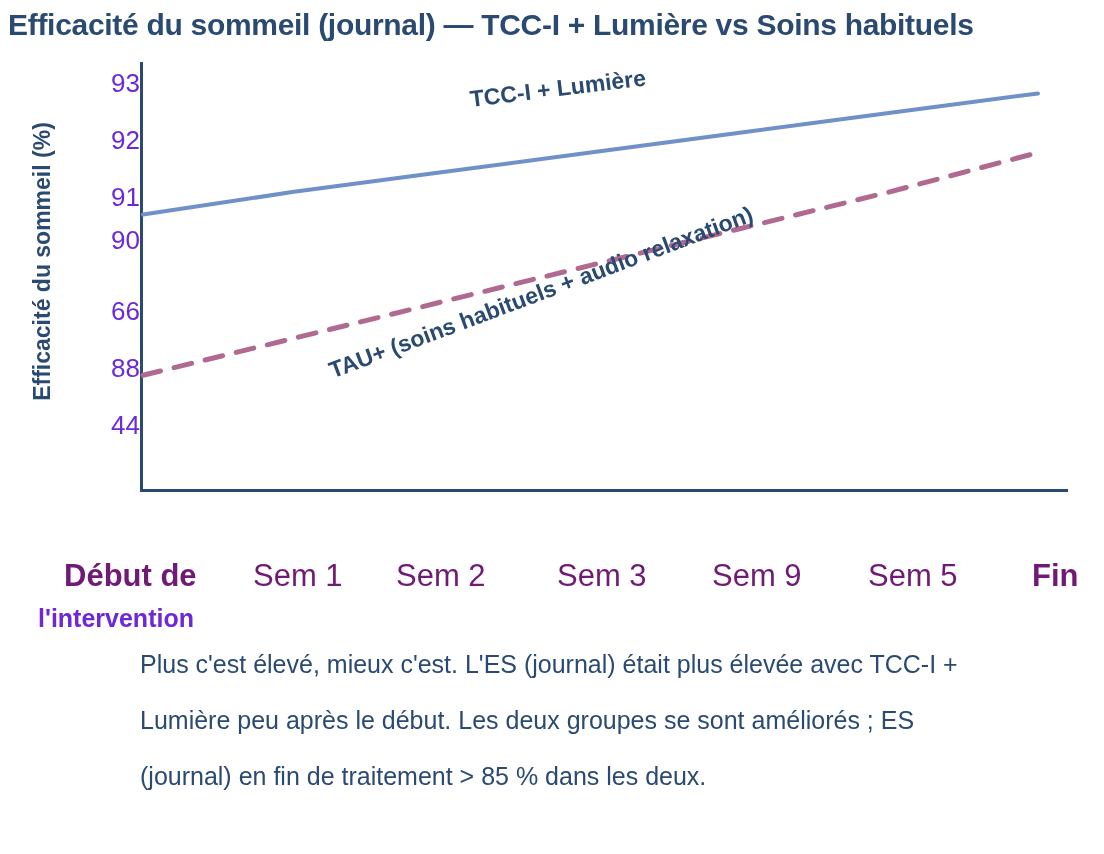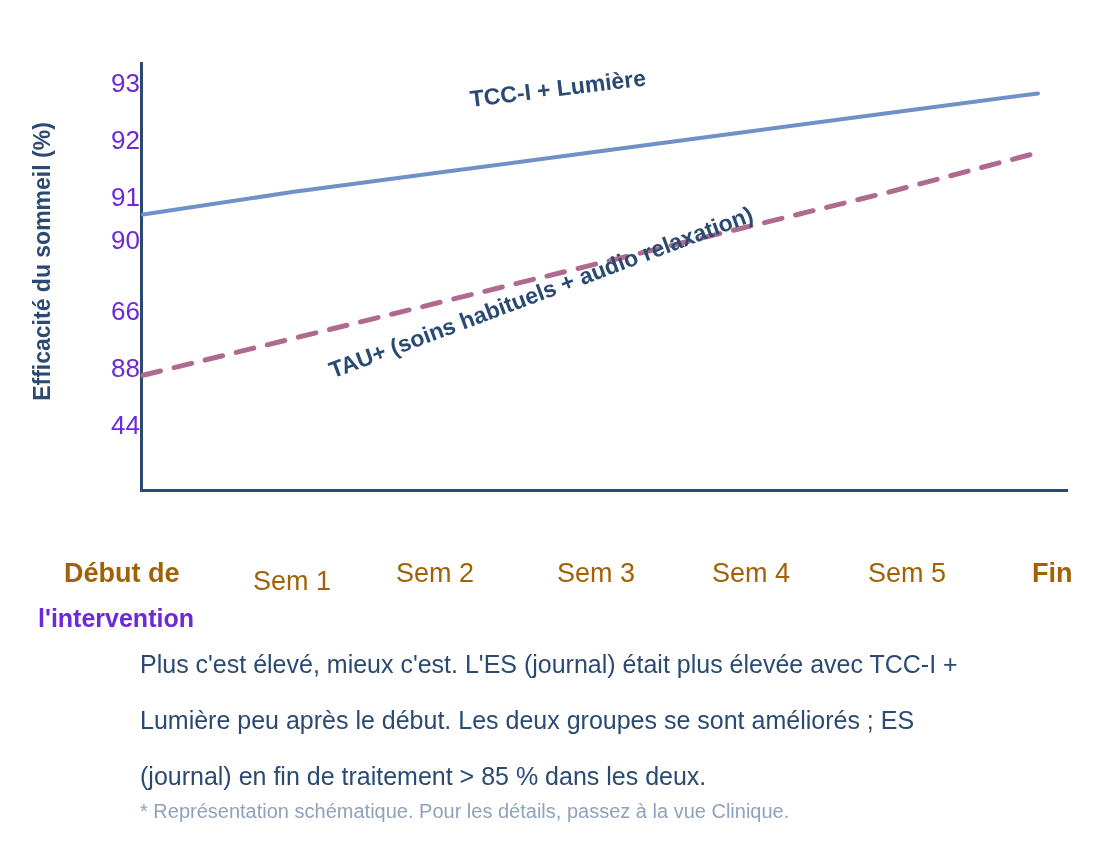--- a/index.html
+++ b/index.html
@@ -107,22 +107,22 @@
   }
   .xticks {
     position: absolute;
     left: 0;
     top: 496px;
     width: 1104px;
     height: 90px;
   }
   .xtick {
     position: absolute;
-    font-size: 27px;
-    color: #a16207;
+    font-size: 31px;
+    color: #701a75;
     white-space: nowrap;
   }
   .xtick.bold {
     font-weight: bold;
   }
   .xtick-sub {
     position: absolute;
     left: 38px;
     top: 46px;
     font-size: 25px;
@@ -149,20 +149,21 @@
     width: 900px;
     font-size: 20px;
     color: #8fa2bb;
   }
 </style>
 </head>
 <body>
 
 <div class="page">
 
+  <div class="title">Efficacité du sommeil (journal) — TCC-I + Lumière vs Soins habituels</div>
 
   <div class="chart-area">
 
     <div class="ylabel">Efficacité du sommeil (%)</div>
 
     <div class="yticks-wrap">
       <div class="ytick" style="top:6px;">93</div>
       <div class="ytick" style="top:63px;">92</div>
       <div class="ytick" style="top:120px;">91</div>
       <div class="ytick" style="top:163px;">90</div>
@@ -179,30 +180,29 @@
         <polyline id="line-cbti" fill="none" stroke="#6f91c7" stroke-width="4" stroke-linecap="round" stroke-linejoin="round" points="3.0,152.6 152.2,130.1 301.3,110.3 450.5,90.6 599.7,70.8 748.8,51.1 898.0,31.4"></polyline>
         <polyline id="line-tau" fill="none" stroke="#b06a8f" stroke-width="5" stroke-linecap="round" stroke-linejoin="round" stroke-dasharray="18 14" points="3.0,313.3 152.2,276.7 301.3,240.0 450.5,203.4 599.7,166.7 748.8,130.1 898.0,90.6"></polyline>
       </svg>
 
       <div class="series-label label-cbti">TCC-I + Lumière</div>
       <div class="series-label label-tau">TAU+ (soins habituels + audio relaxation)</div>
     </div>
 
     <div class="xticks">
       <div class="xtick bold" style="left:64px;">Début de</div>
-      <div class="xtick" style="left:253px;margin-top:8px;">Sem 1</div>
+      <div class="xtick" style="left:253px;">Sem 1</div>
       <div class="xtick" style="left:396px;">Sem 2</div>
       <div class="xtick" style="left:557px;">Sem 3</div>
-      <div class="xtick" style="left:712px;">Sem 4</div>
+      <div class="xtick" style="left:712px;">Sem 9</div>
       <div class="xtick" style="left:868px;">Sem 5</div>
       <div class="xtick bold" style="left:1032px;">Fin</div>
       <div class="xtick-sub">l'intervention</div>
     </div>
 
   </div>
 
   <div class="caption">
     <p>Plus c'est élevé, mieux c'est. L'ES (journal) était plus élevée avec TCC-I + Lumière peu après le début. Les deux groupes se sont améliorés ; ES (journal) en fin de traitement &gt; 85 % dans les deux.</p>
   </div>
 
-  <div class="footnote">* Représentation schématique. Pour les détails, passez à la vue Clinique.</div>
 
 </div>
 
 </body></html>

